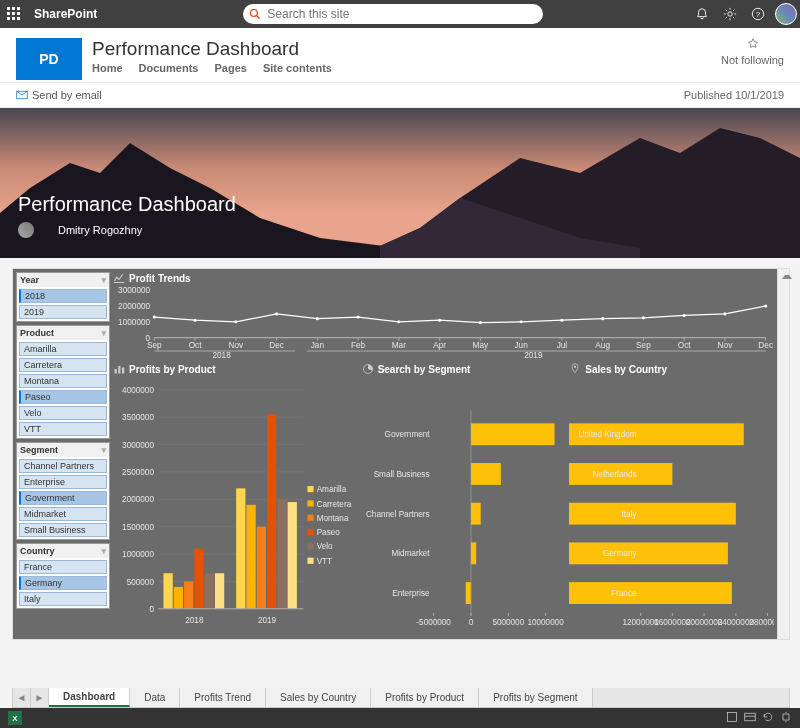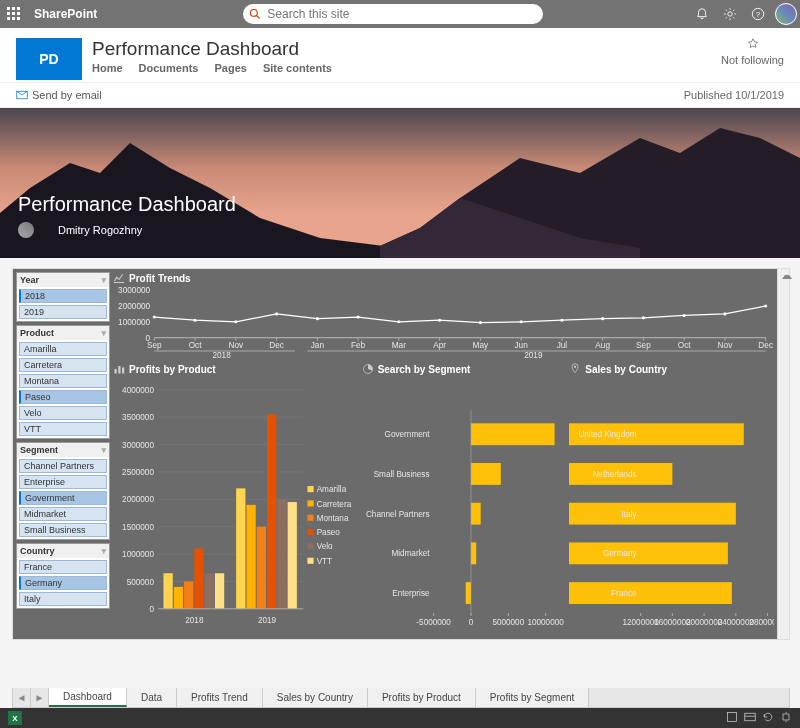--- a/index.html
+++ b/index.html
@@ -1,19 +1,19 @@
 <!DOCTYPE html>
 <html><head>
 <meta charset="utf-8">
 <style>
   * { box-sizing: border-box; margin: 0; padding: 0; font-family: "Segoe UI", Arial, sans-serif; }
   body { width: 800px; height: 728px; background: #f4f4f4; overflow: hidden; position: relative; }
 
   
-  .suite-bar { height: 28px; background: #737373; color: #fff; display: flex; align-items: center; font-size: 12px; }
+  .suite-bar { height: 28px; background: #404040; color: #fff; display: flex; align-items: center; font-size: 12px; }
   .waffle { width: 28px; display: flex; align-items: center; justify-content: center; cursor: pointer; }
   .waffle svg { width: 14px; height: 14px; }
   .suite-name { padding: 0 6px; font-weight: 600; }
   .search-wrap { margin-left: 140px; width: 300px; height: 20px; background: #ffffff; border-radius: 10px; display: flex; align-items: center; color: #333; }
   .search-icon { width: 24px; display: flex; align-items: center; justify-content: center; }
   .search-input { border: none; outline: none; font-size: 12px; flex: 1; background: transparent; color: #333; }
   .suite-actions { margin-left: auto; display: flex; align-items: center; }
   .suite-btn { width: 28px; height: 28px; display: flex; align-items: center; justify-content: center; cursor: pointer; }
   .avatar { width: 22px; height: 22px; border-radius: 50%; background: linear-gradient(45deg,#8b6,#68b,#86a); border: 1px solid #fff; }
 
@@ -61,21 +61,21 @@
   .trends { height: 88px; }
   .chart-row { display: flex; gap: 3px; flex: 1; }
   .chart-box { background: #6b6b6b; flex: 1; display: flex; flex-direction: column; }
   .chart-svg { flex: 1; }
 
   
   .sheet-bar { position: absolute; bottom: 0; left: 12px; right: 10px; height: 20px; background: #e6e6e6; border: 1px solid #ccc; border-top: none; display: flex; align-items: stretch; font-size: 10px; }
   .sheet-arrows { display: flex; }
   .sheet-arrow { width: 18px; display: flex; align-items:center; justify-content:center; border-right: 1px solid #ccc; color:#888; cursor:pointer; }
   .sheet-tab { padding: 0 14px; border-right: 1px solid #ccc; display: flex; align-items: center; cursor: pointer; background: #f0f0f0; color:#444; }
-  .sheet-tab.active { background: #fff; border-bottom: 2px solid #217346; font-weight: 400; }
+  .sheet-tab.active { background: #fff; border-bottom: 2px solid #217346; font-weight: 700; }
 
   
   .excel-footer { position: absolute; left: 0; right: 0; bottom: 0; height: 20px; background: #333; display: flex; align-items: center; padding: 0 8px; }
   .xl-logo { width: 14px; height: 14px; background:#217346; color:#fff; font-size:8px; font-weight:bold; display:flex; align-items:center; justify-content:center; }
   .foot-actions { margin-left:auto; display:flex; gap:6px; }
   .foot-actions div { color:#ccc; cursor:pointer; }
 
   .axis-text { fill: #e6e6e6; font-size: 8px; }
 </style>
 </head>

